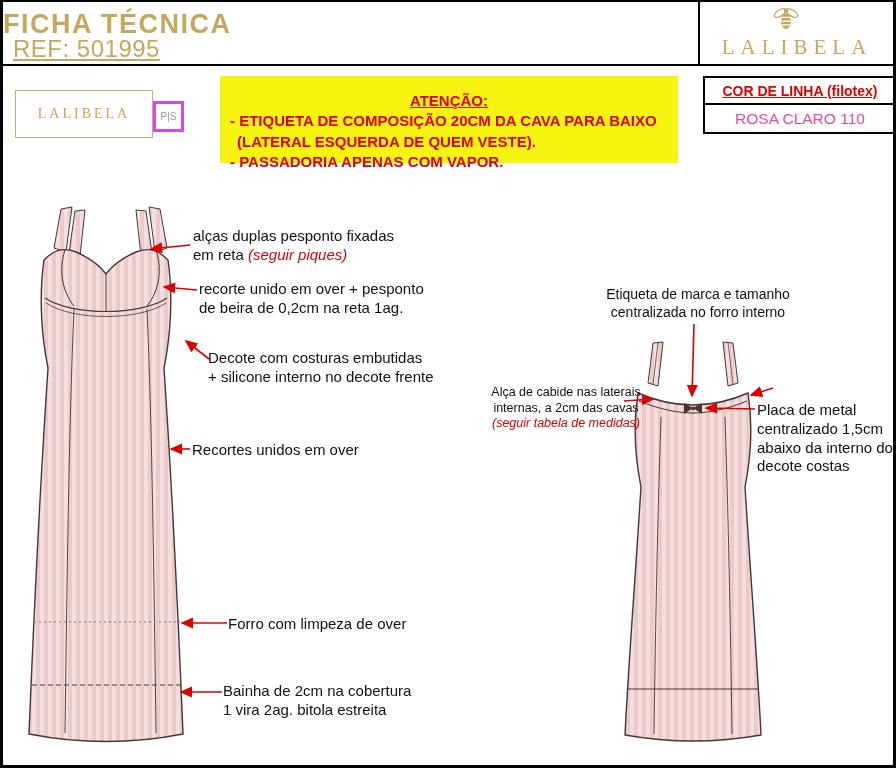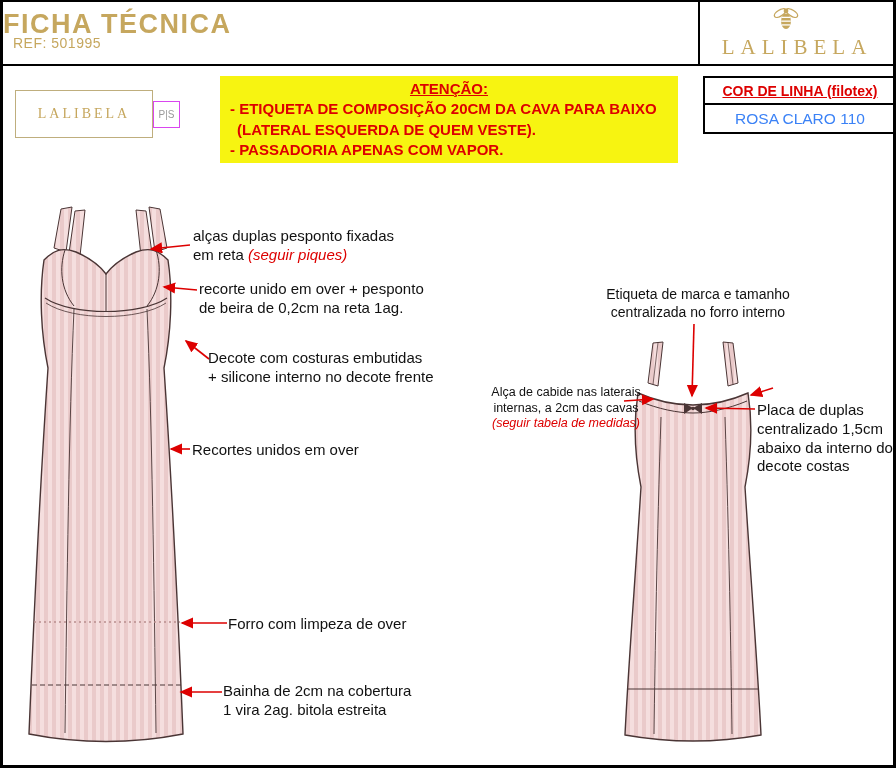--- a/index.html
+++ b/index.html
@@ -7,55 +7,55 @@
     position:relative;width:896px;height:768px;box-sizing:border-box;
     border:3px solid #000;border-top-width:2px;background:#fff;overflow:hidden;
     font-family:"Liberation Sans",sans-serif;color:#111;
   }
   .abs{position:absolute;}
   .gold{color:#c6a75e;}
   .title{
     left:0;top:7px;width:860px;
     font-size:27px;font-weight:bold;letter-spacing:1.5px;
   }
-  .ref{left:10px;top:33px;font-size:14px;letter-spacing:.5px;}
+  .ref{left:10px;top:33px;font-size:24px;letter-spacing:.5px;text-decoration:underline;}
   .logo{
     left:698px;top:33px;width:192px;text-align:center;
     font-family:"Liberation Serif",serif;font-size:21px;letter-spacing:6px;
   }
   .hline{left:0;top:62px;width:896px;height:0;border-top:2px solid #000;}
   .vline{left:695px;top:0;width:0;height:62px;border-left:2px solid #000;}
   .tagbox{
     left:12px;top:88px;width:136px;height:46px;border:1px solid #bfae7d;
     display:flex;align-items:center;justify-content:center;
     font-family:"Liberation Serif",serif;font-size:14px;letter-spacing:3px;
   }
   .psbox{
-    left:150px;top:99px;width:25px;height:25px;border:1px solid #d946ef;
+    left:150px;top:99px;width:25px;height:25px;border:3px solid #d946ef;
     display:flex;align-items:center;justify-content:center;
     font-size:10px;color:#9a9a9a;text-align:right;
   }
   .attention{
     left:217px;top:74px;width:458px;height:87px;background:#f7f411;
     font-weight:bold;font-size:15px;line-height:1.35;color:#dd0000;
-    padding-top:3px;box-sizing:border-box;
+    padding-top:15px;box-sizing:border-box;
   }
   .attention .heading{text-align:center;text-decoration:underline;}
   .attention .l{padding-left:10px;}
   .attention .l2{padding-left:17px;}
   .corbox{left:700px;top:74px;width:194px;}
   .corbox .row1{
     box-sizing:border-box;border:2px solid #000;height:29px;
     display:flex;align-items:center;justify-content:center;
     font-size:14px;font-weight:bold;color:#dd0000;text-decoration:underline;
   }
   .corbox .row2{
     box-sizing:border-box;border:2px solid #000;border-top:none;height:29px;
     display:flex;align-items:center;justify-content:center;
-    font-size:15.5px;color:#3b82f6;
+    font-size:15.5px;color:#ec4899;
   }
   .ann{font-size:15px;line-height:1.25;color:#111;}
   .ann .redpart{color:#dd0000;font-style:italic;}
   .small{font-size:12.5px;}
   .mid{font-size:14px;}
   svg.overlay{left:0;top:0;pointer-events:none;}
 </style>
 </head>
 <body>
 
@@ -206,19 +206,19 @@
   <div class="abs ann mid" style="left:595px;top:284px;width:200px;text-align:center;">
     <div>Etiqueta de marca e tamanho</div>
     <div>centralizada no forro interno</div>
   </div>
   <div class="abs ann small" style="left:485px;top:383px;width:156px;text-align:center;">
     <div>Alça de cabide nas laterais</div>
     <div>internas, a 2cm das cavas</div>
     <div class="redpart">(seguir tabela de medidas)</div>
   </div>
   <div class="abs ann" style="left:754px;top:399px;width:140px;">
-    <div>Placa de duplas</div>
+    <div>Placa de metal</div>
     <div>centralizado 1,5cm</div>
     <div>abaixo da interno do</div>
     <div>decote costas</div>
   </div>
 
 </div>
 
 </body></html>

